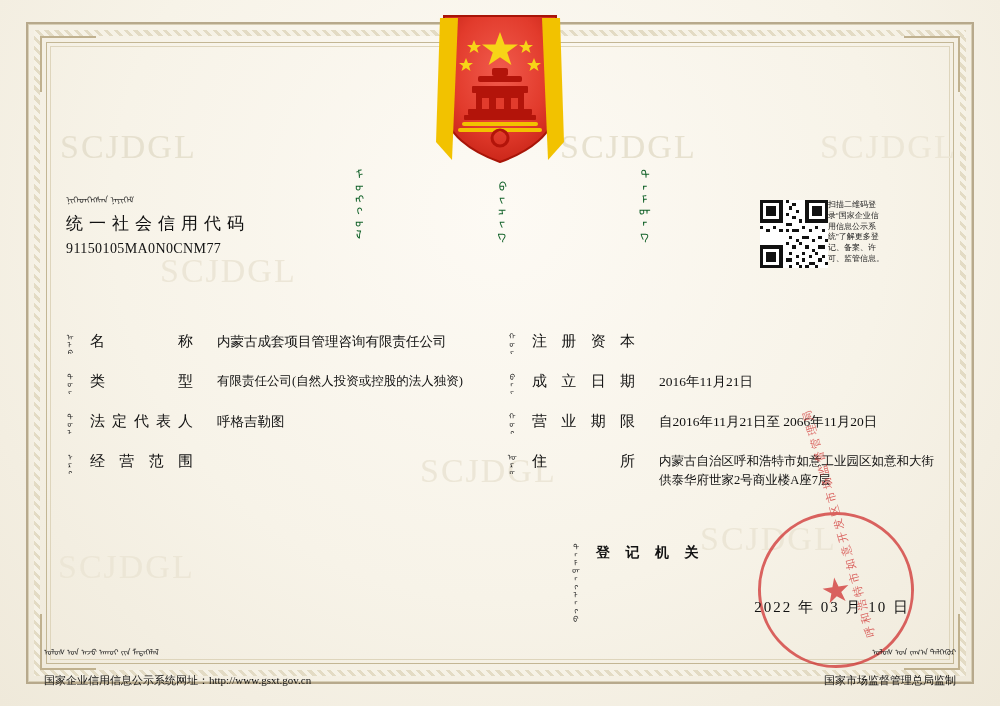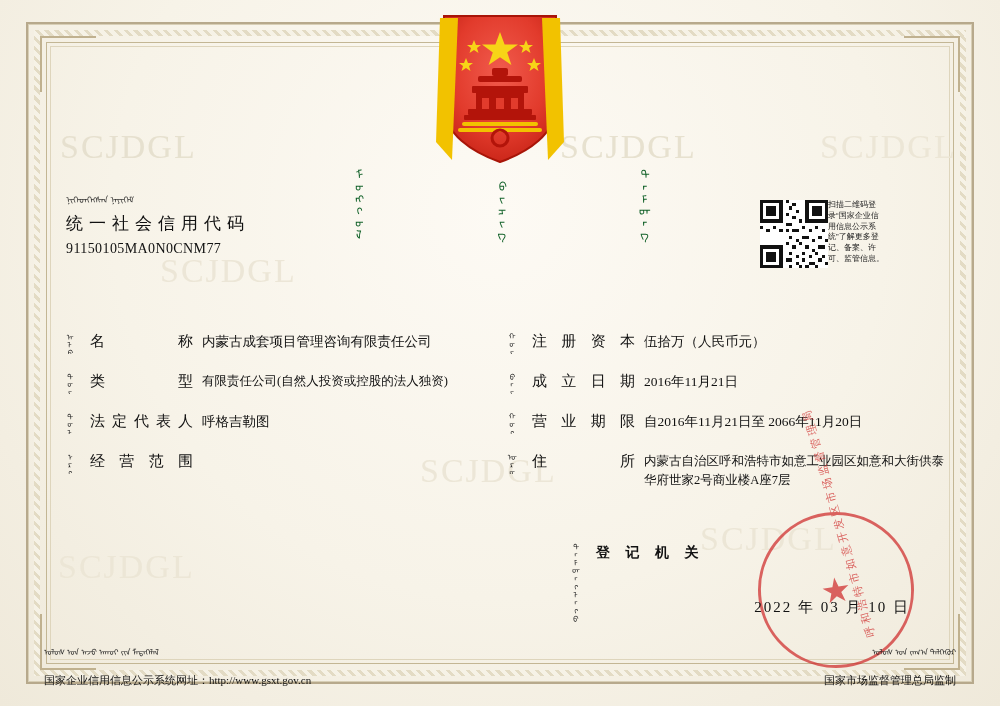--- a/index.html
+++ b/index.html
@@ -104,21 +104,21 @@
   .mg{
     width:30px;flex:0 0 30px;font-size:8px;color:#222;text-align:center;
     writing-mode:vertical-lr;text-orientation:upright;letter-spacing:1px;
     height:22px;overflow:hidden;
     font-family:"Liberation Sans", sans-serif;
   }
   .lbl{
     flex:0 0 104px;font-size:15px;color:#111;letter-spacing:1px;
     text-align:justify;text-align-last:justify;
     font-family:"Liberation Serif", serif;
-    padding-right:8px;
+    padding-right:23px;
   }
   .val{
     flex:1;font-size:13.5px;color:#111;line-height:1.55;
     font-family:"Liberation Serif", serif;
   }
   .val.small{font-size:12.5px;}
 
   
   .authority{
     position:absolute;left:566px;top:542px;display:flex;align-items:center;
@@ -323,21 +323,20 @@
 
     <div class="row">
       <div class="col">
         <div class="mg">ᠠᠯᠪᠠᠨ</div>
         <div class="lbl">名　　称</div>
         <div class="val">内蒙古成套项目管理咨询有限责任公司</div>
       </div>
       <div class="col">
         <div class="mg">ᠬᠥᠷᠥᠩᠭᠡ</div>
         <div class="lbl">注 册 资 本</div>
-        <div class="val">伍拾万（人民币元）</div>
       </div>
     </div>
 
     <div class="row">
       <div class="col">
         <div class="mg">ᠲᠥᠷᠥᠯ</div>
         <div class="lbl">类　　型</div>
         <div class="val small">有限责任公司(自然人投资或控股的法人独资)</div>
       </div>
       <div class="col">

